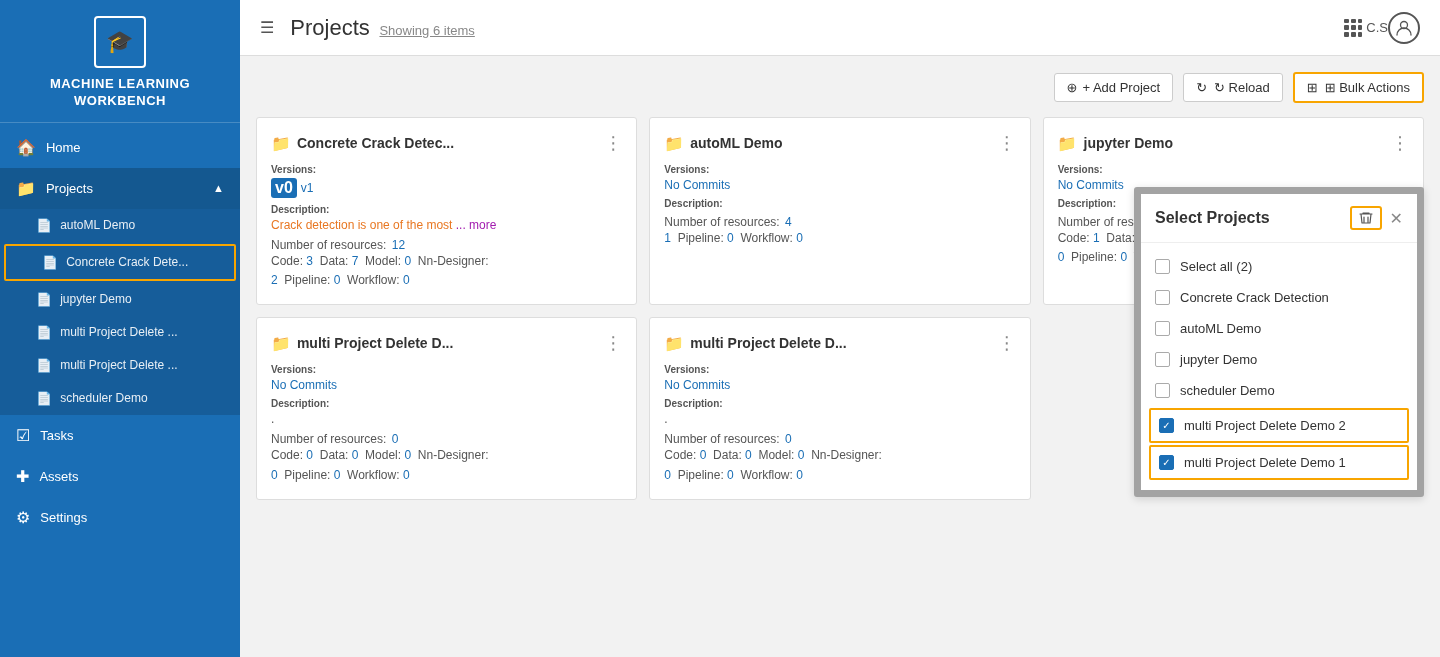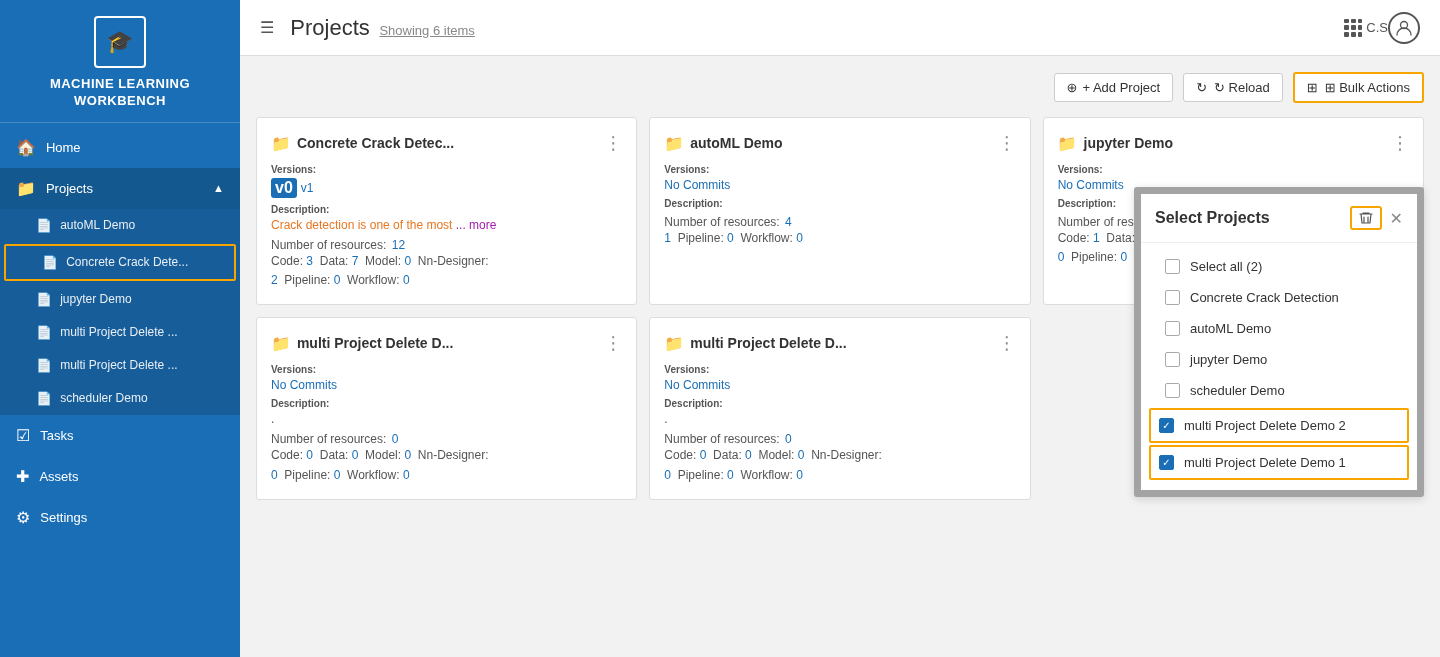--- a/index.html
+++ b/index.html
@@ -230,21 +230,21 @@
       cursor: pointer;
       color: #555;
       font-size: 14px;
       display: flex; align-items: center; justify-content: center;
     }
     .panel-close { color: #888; cursor: pointer; font-size: 16px; }
     .select-panel-list { padding: 8px 0; }
     .select-item {
       display: flex;
       align-items: center;
-      padding: 8px 24px;
+      padding: 8px 14px;
       gap: 10px;
       cursor: pointer;
     }
     .select-item.checked-item {
       border: 2px solid #f8a500;
       border-radius: 2px;
       margin: 2px 8px;
       padding: 8px 8px;
     }
     .checkbox {

